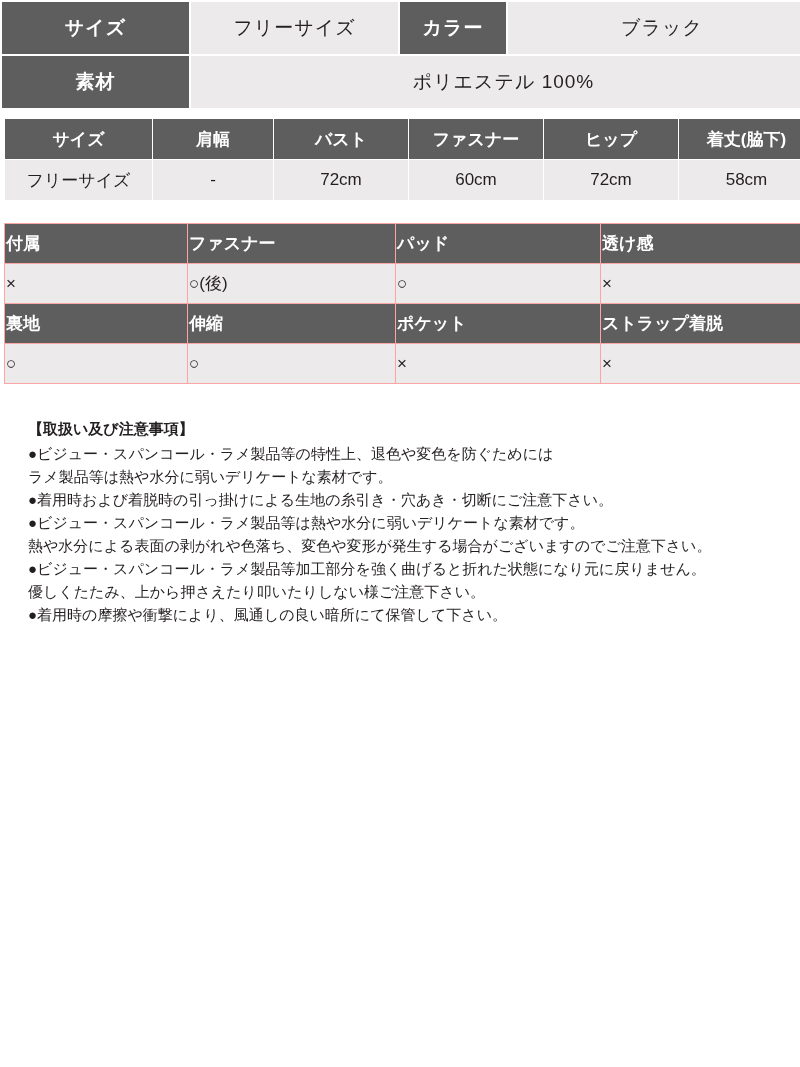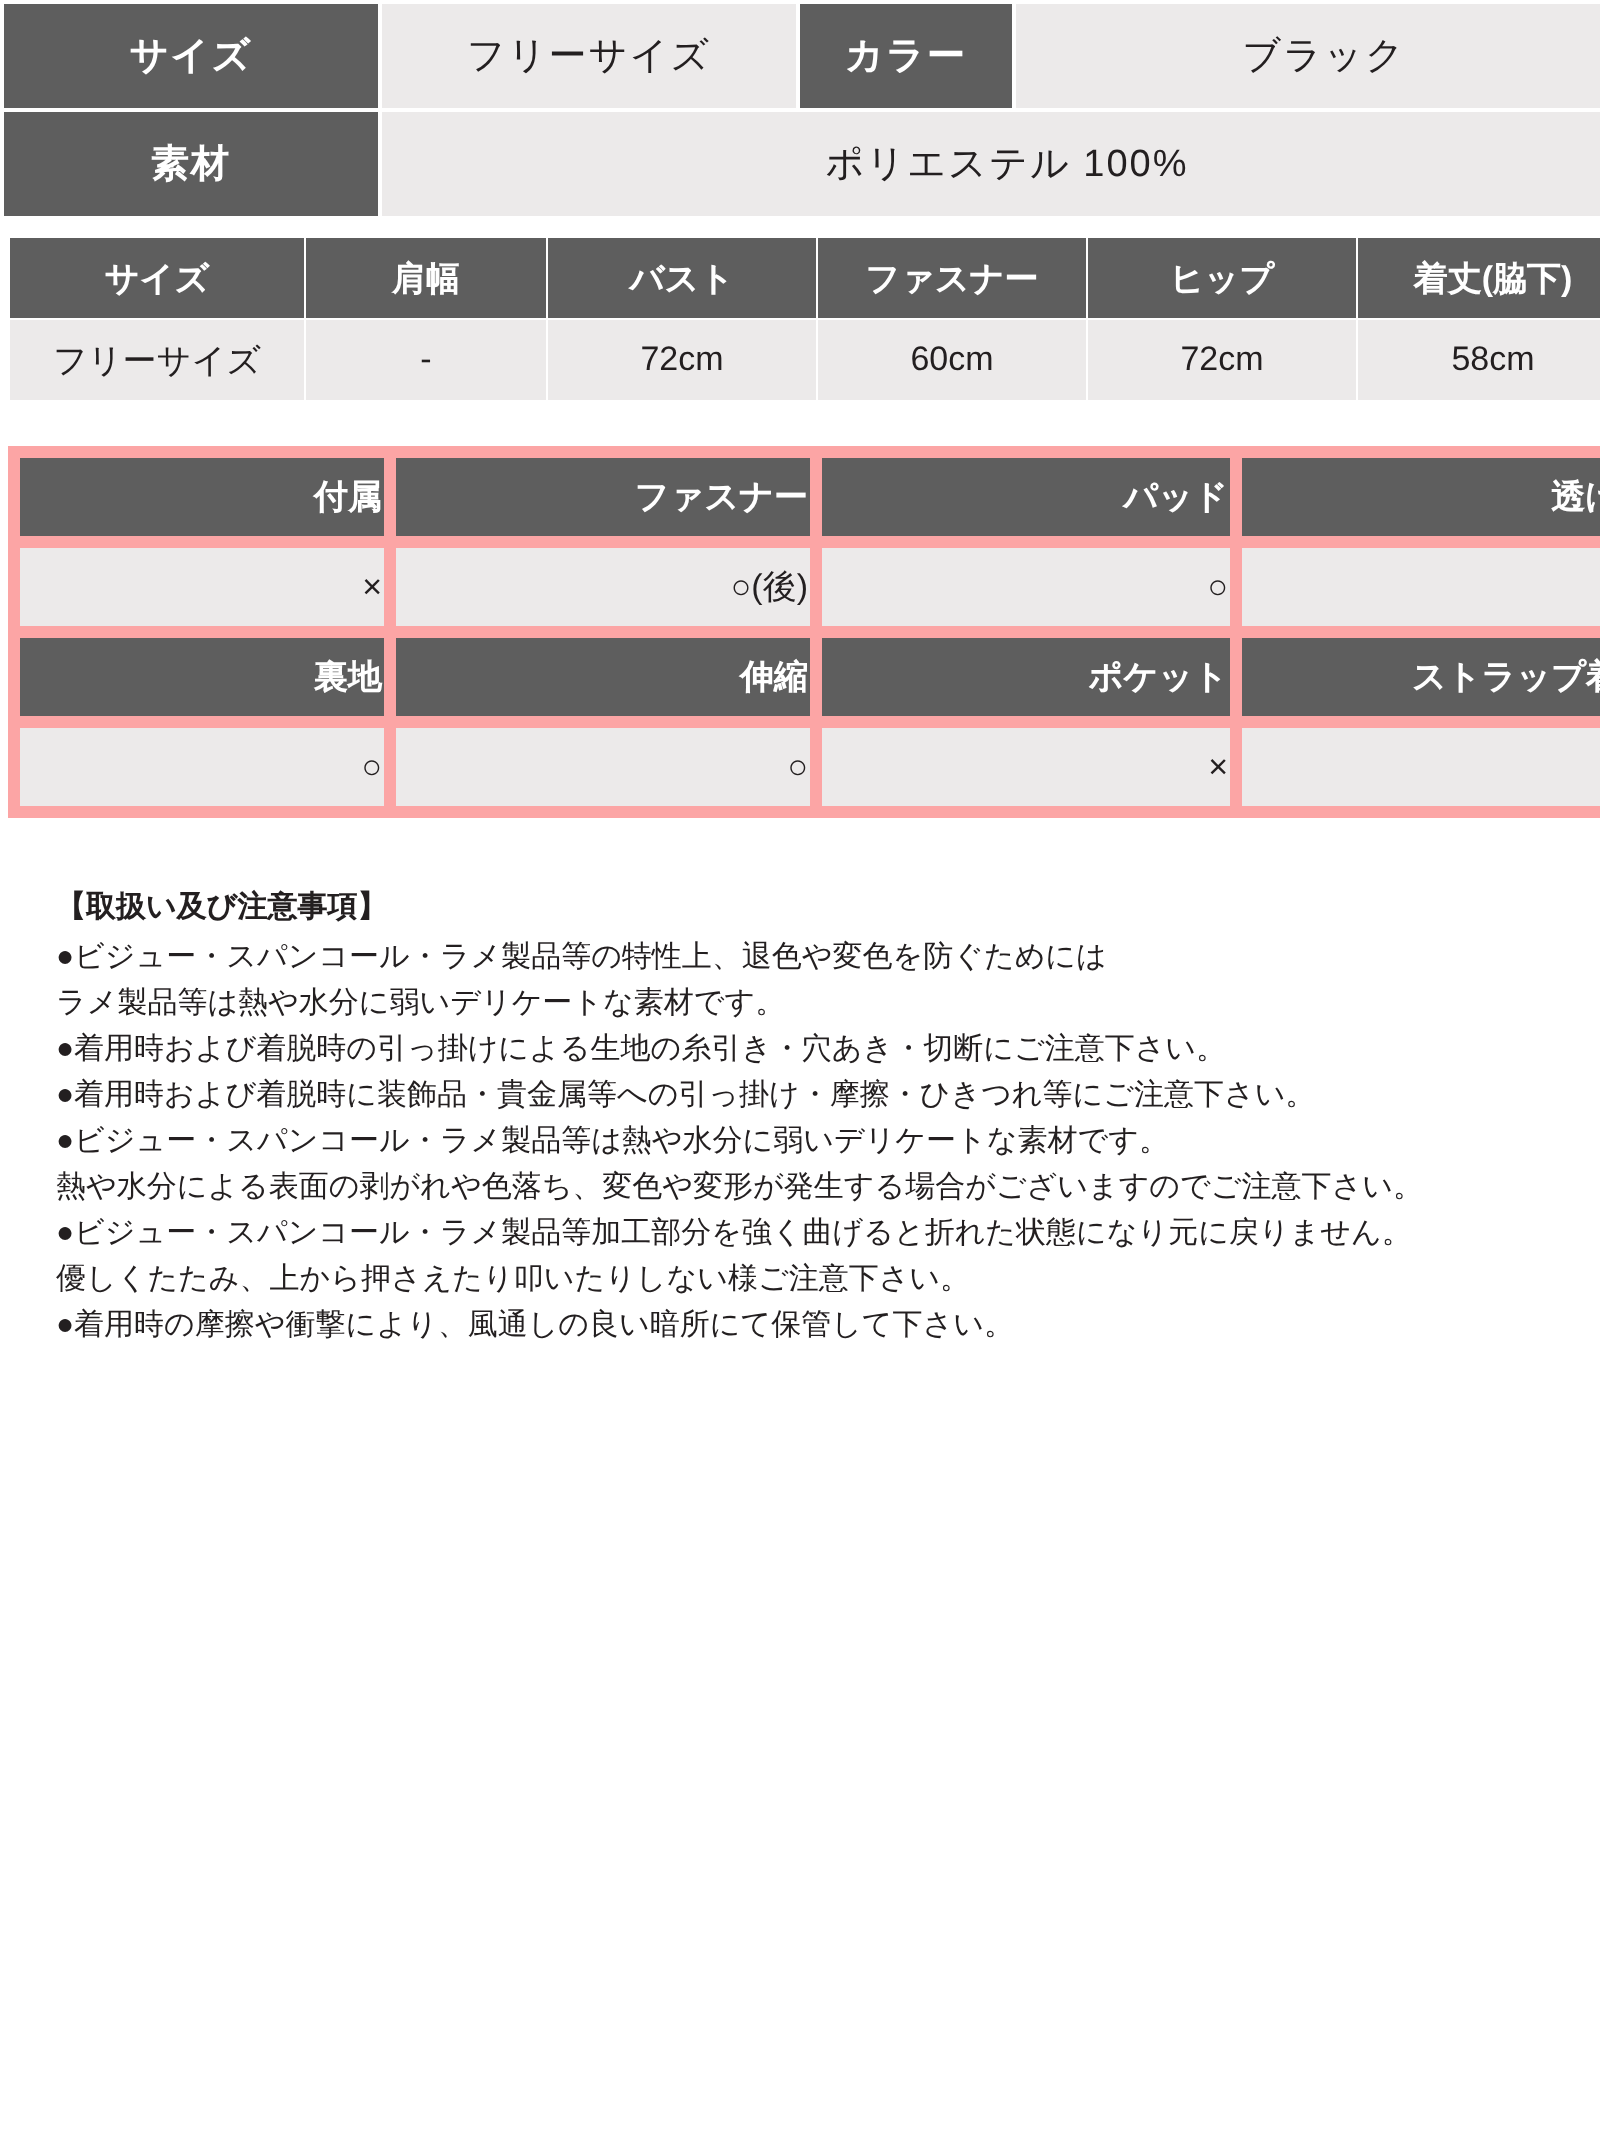--- a/index.html
+++ b/index.html
@@ -72,22 +72,22 @@
     color: #231f20;
   }
 
   
   .tbl-feat {
     width: 792px;
     margin: 22px 4px 0 4px;
   }
   .tbl-feat td {
     height: 37px;
-    border: 6px solid #fca5a5;
-    text-align: right;
+    border: 1px solid #fca5a5;
+    text-align: left;
     vertical-align: middle;
     font-size: 17px;
   }
   .tbl-feat td.hd {
     background: #5e5e5e;
     color: #ffffff;
     font-weight: bold;
   }
   .tbl-feat td.val {
     background: #eceaea;
@@ -180,21 +180,20 @@
         <td class="val">×</td>
       </tr>
     </tbody>
   </table>
 
   <div class="notes">
     <div class="notes-title">【取扱い及び注意事項】</div>
     <div class="notes-line">●ビジュー・スパンコール・ラメ製品等の特性上、退色や変色を防ぐためには</div>
     <div class="notes-line">ラメ製品等は熱や水分に弱いデリケートな素材です。</div>
     <div class="notes-line">●着用時および着脱時の引っ掛けによる生地の糸引き・穴あき・切断にご注意下さい。</div>
-    <div class="notes-line">●着用時および着脱時に装飾品・貴金属等への引っ掛け・摩擦・ひきつれ等にご注意下さい。</div>
     <div class="notes-line">●ビジュー・スパンコール・ラメ製品等は熱や水分に弱いデリケートな素材です。</div>
     <div class="notes-line">熱や水分による表面の剥がれや色落ち、変色や変形が発生する場合がございますのでご注意下さい。</div>
     <div class="notes-line">●ビジュー・スパンコール・ラメ製品等加工部分を強く曲げると折れた状態になり元に戻りません。</div>
     <div class="notes-line">優しくたたみ、上から押さえたり叩いたりしない様ご注意下さい。</div>
     <div class="notes-line">●着用時の摩擦や衝撃により、風通しの良い暗所にて保管して下さい。</div>
   </div>
 
 </div>
 
 </body></html>

